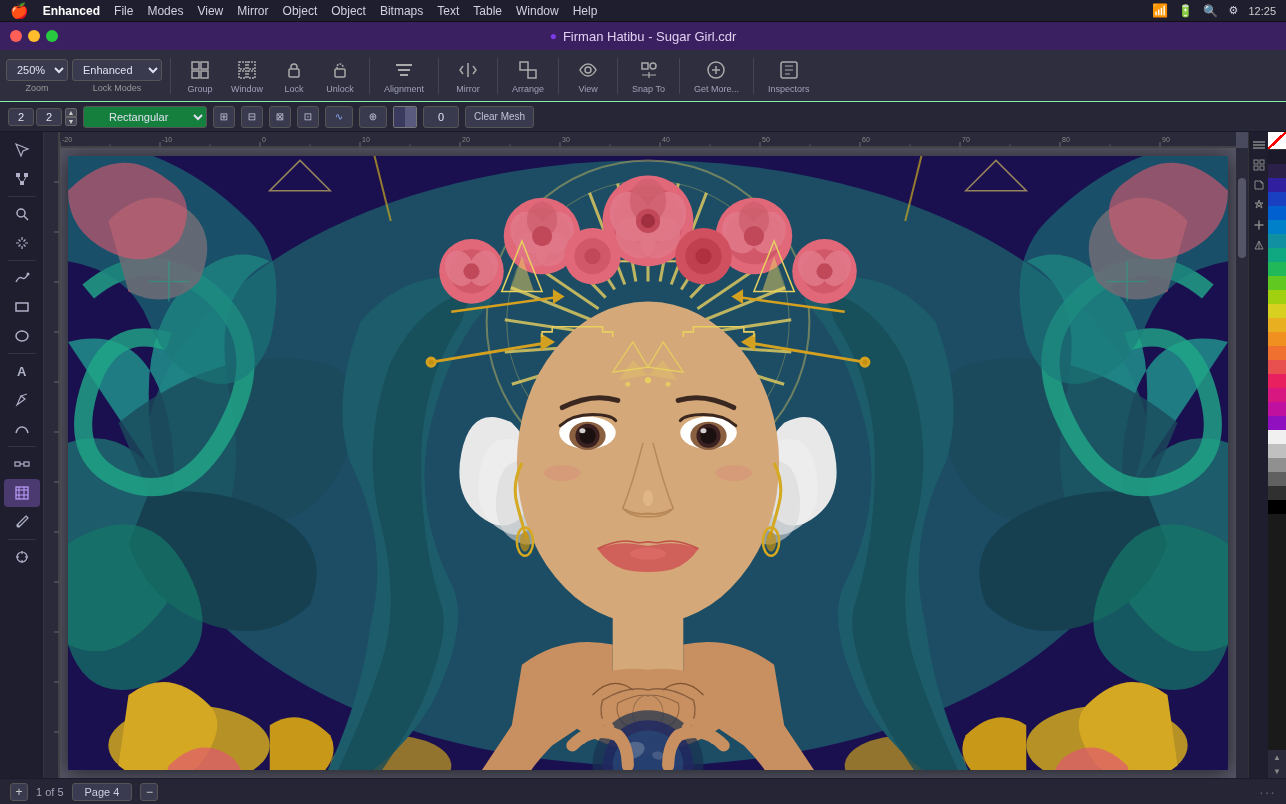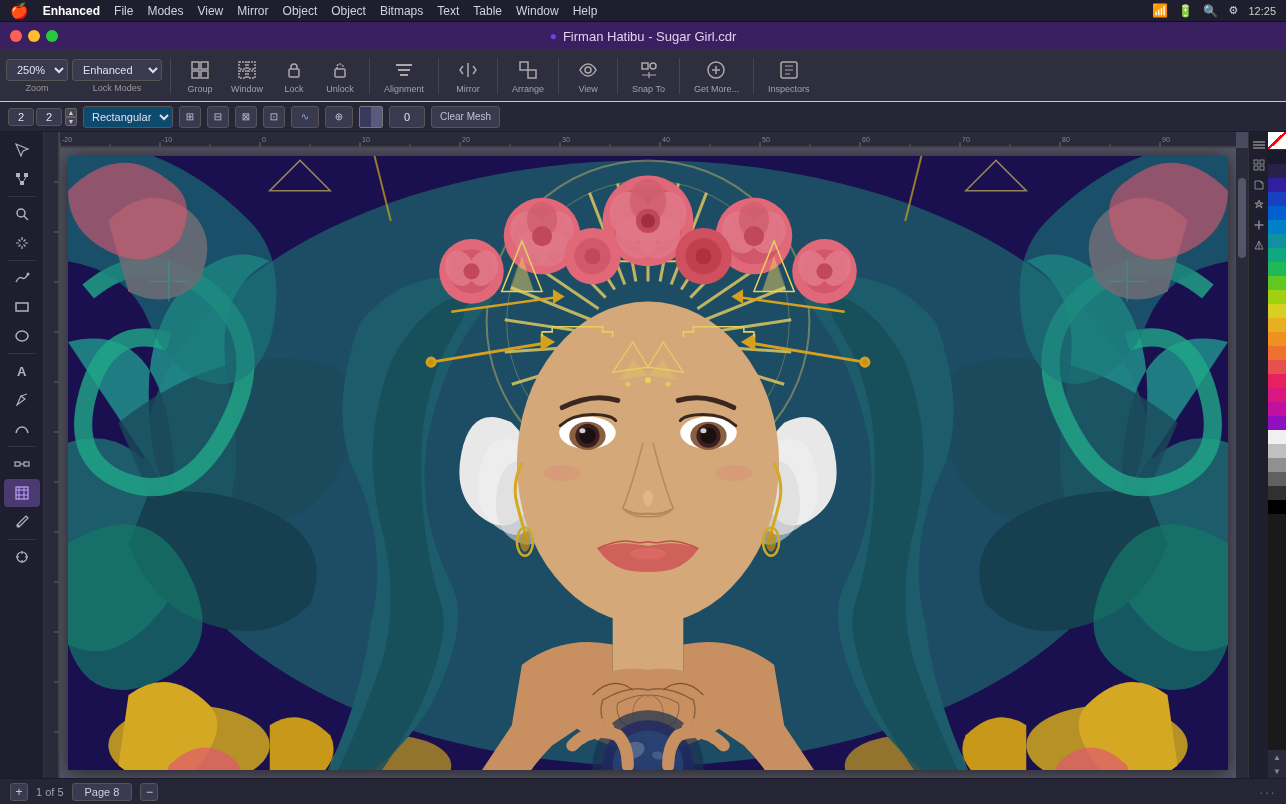--- a/index.html
+++ b/index.html
@@ -392,21 +392,21 @@
       <div style="background:#3a3a4e; border:1px solid #555; border-radius:3px; width:26px; height:18px; display:flex; align-items:center; justify-content:center; font-size:11px; color:#e0e0f0;">
         <span>2</span>
       </div>
     </div>
     <div style="display:flex; flex-direction:column; gap:0px; margin-left:1px;">
       <div style="width:12px; height:9px; background:#444455; border:1px solid #666; border-radius:2px 2px 0 0; display:flex; align-items:center; justify-content:center; font-size:7px; cursor:pointer; color:#ccc;">▲</div>
       <div style="width:12px; height:9px; background:#444455; border:1px solid #666; border-radius:0 0 2px 2px; display:flex; align-items:center; justify-content:center; font-size:7px; cursor:pointer; color:#ccc;">▼</div>
     </div>
   </div>
 
-  <select class="mesh-select-box" style="background:#0c4a6e; border:1px solid #555; color:#e0e0f0; font-size:11px; height:22px; border-radius:3px; padding:0 4px;">
+  <select class="mesh-select-box" style="background:#15803d; border:1px solid #555; color:#e0e0f0; font-size:11px; height:22px; border-radius:3px; padding:0 21px;">
     <option>Rectangular</option>
     <option>Elliptical</option>
   </select>
 
   <div class="mesh-small-btn">⊞</div>
   <div class="mesh-small-btn">⊟</div>
   <div class="mesh-small-btn">⊠</div>
   <div class="mesh-small-btn">⊡</div>
   <div class="mesh-small-btn" style="width:28px; color:#8af;">∿</div>
   <div class="mesh-small-btn" style="width:28px;">⊕</div>
@@ -971,19 +971,19 @@
     <div style="width:18px; height:14px; background:#2a2a3a; display:flex; align-items:center; justify-content:center; cursor:pointer; font-size:8px; color:#888;">▼</div>
   </div>
 </div>
 
 <div id="status-bar" style="height:26px; background:#252535; border-top:1px solid #1a1a2a; display:flex; align-items:center; padding:0 10px; gap:8px; font-size:11px; color:#a0a0b8;">
   <div style="width:18px; height:18px; background:#3a3a4e; border:1px solid #555; border-radius:3px; display:flex; align-items:center; justify-content:center; cursor:pointer; font-size:12px; color:#ccc;">
     <span>+</span>
   </div>
   <span>1 of 5</span>
   <div style="background:#3a3a50; border:1px solid #555; border-radius:3px; padding:2px 12px; font-size:11px; cursor:pointer; color:#d0d0e0;">
-    <span>Page 8</span>
+    <span>Page 4</span>
   </div>
   <div style="width:18px; height:18px; background:#3a3a4e; border:1px solid #555; border-radius:3px; display:flex; align-items:center; justify-content:center; cursor:pointer; font-size:12px; color:#ccc;">−</div>
   <div style="margin-left:auto;">
     <span style="font-size:14px; letter-spacing:1px; color:#666; cursor:pointer;">···</span>
   </div>
 </div>
 
 </body></html>

